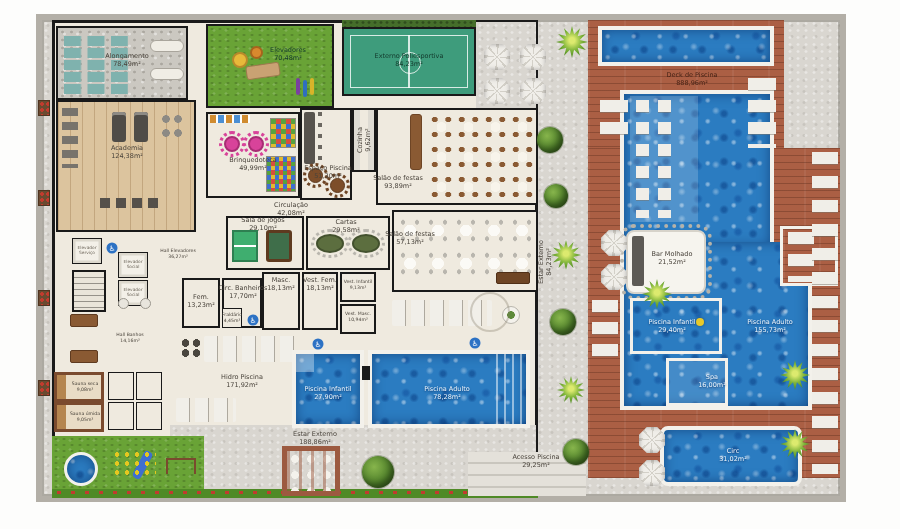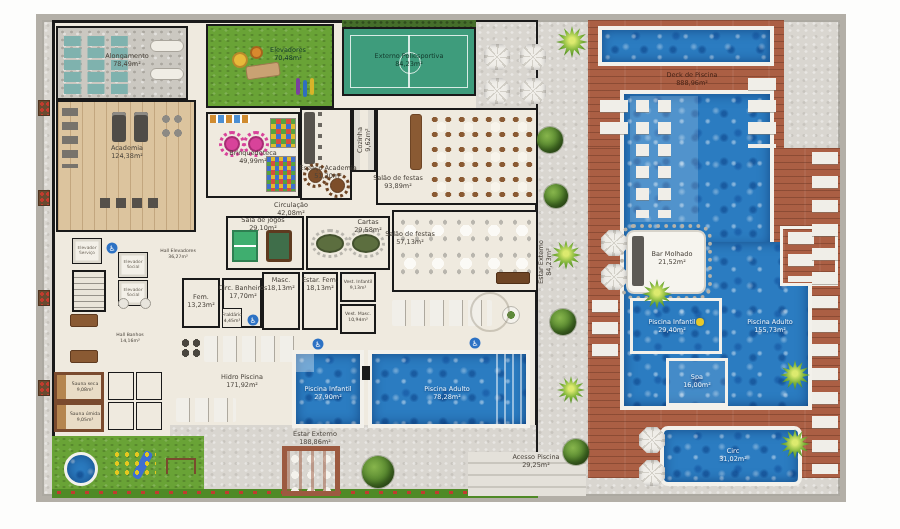--- a/index.html
+++ b/index.html
@@ -225,45 +225,45 @@
       <span>124,38m²</span>
     </div>
   <div class="lbl courtc" style="left:288px;top:54px">
       <span>Elevadores</span>
       <span>70,48m²</span>
     </div>
   <div class="lbl courtc" style="left:409px;top:60px">
       <span>Externo Poliesportiva</span>
       <span>84,23m²</span>
     </div>
-  <div class="lbl" style="left:253px;top:157px">
+  <div class="lbl" style="left:253px;top:164px">
       <span>Brinquedoteca</span>
       <span>49,99m²</span>
     </div>
   <div class="lbl" style="left:328px;top:172px">
-      <span>Espaço Academia</span>
+      <span>Espaço Piscina</span>
       <span>51,30m²</span>
     </div>
   <div class="lbl rot" style="left:364px;top:140px">
       <span>Cozinha</span>
       <span>9,62m²</span>
     </div>
   <div class="lbl" style="left:398px;top:182px">
       <span>Salão de festas</span>
       <span>93,89m²</span>
     </div>
   <div class="lbl" style="left:291px;top:209px">
       <span>Circulação</span>
       <span>42,08m²</span>
     </div>
   <div class="lbl" style="left:263px;top:224px">
       <span>Sala de jogos</span>
       <span>29,10m²</span>
     </div>
-  <div class="lbl" style="left:368px;top:226px">
+  <div class="lbl" style="left:346px;top:226px">
       <span>Cartas</span>
       <span>29,58m²</span>
     </div>
   <div class="lbl" style="left:410px;top:238px">
       <span>Salão de festas</span>
       <span>57,13m²</span>
     </div>
   <div class="lbl tiny" style="left:178px;top:254px">
       <span>Hall Elevadores</span>
       <span>36,27m²</span>
@@ -274,21 +274,21 @@
     </div>
   <div class="lbl" style="left:243px;top:292px">
       <span>Circ. Banheiros</span>
       <span>17,70m²</span>
     </div>
   <div class="lbl" style="left:281px;top:284px">
       <span>Masc.</span>
       <span>18,13m²</span>
     </div>
   <div class="lbl" style="left:320px;top:284px">
-      <span>Estar. Fem.</span>
+      <span>Vest. Fem.</span>
       <span>18,13m²</span>
     </div>
   <div class="lbl tiny" style="left:358px;top:285px">
       <span>Vest. Infantil</span>
       <span>9,13m²</span>
     </div>
   <div class="lbl tiny" style="left:358px;top:317px">
       <span>Vest. Masc.</span>
       <span>10,94m²</span>
     </div>
@@ -341,21 +341,21 @@
       <span>21,52m²</span>
     </div>
   <div class="lbl light" style="left:672px;top:326px">
       <span>Piscina Infantil</span>
       <span>29,40m²</span>
     </div>
   <div class="lbl light" style="left:770px;top:326px">
       <span>Piscina Adulto</span>
       <span>155,73m²</span>
     </div>
-  <div class="lbl light" style="left:697px;top:381px">
+  <div class="lbl light" style="left:712px;top:381px">
       <span>Spa</span>
       <span>16,00m²</span>
     </div>
   <div class="lbl light" style="left:733px;top:455px">
       <span>Circ</span>
       <span>31,02m²</span>
     </div>
 
 </div>
 

